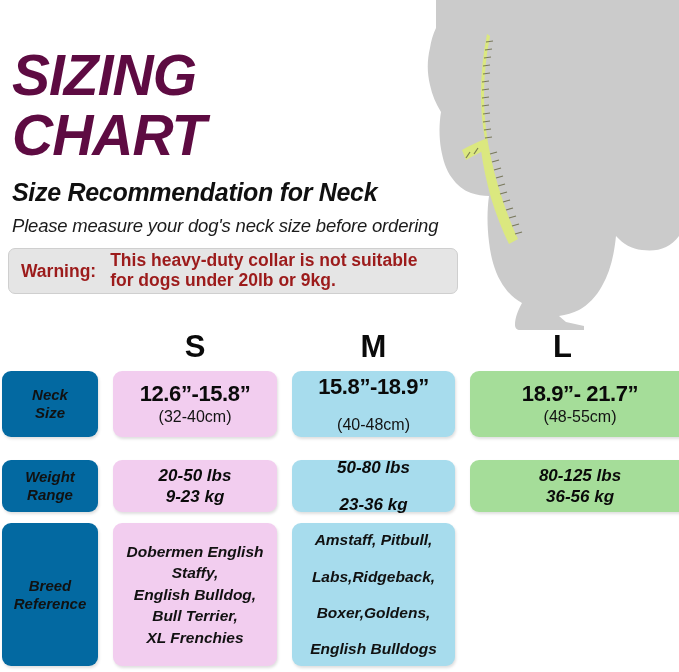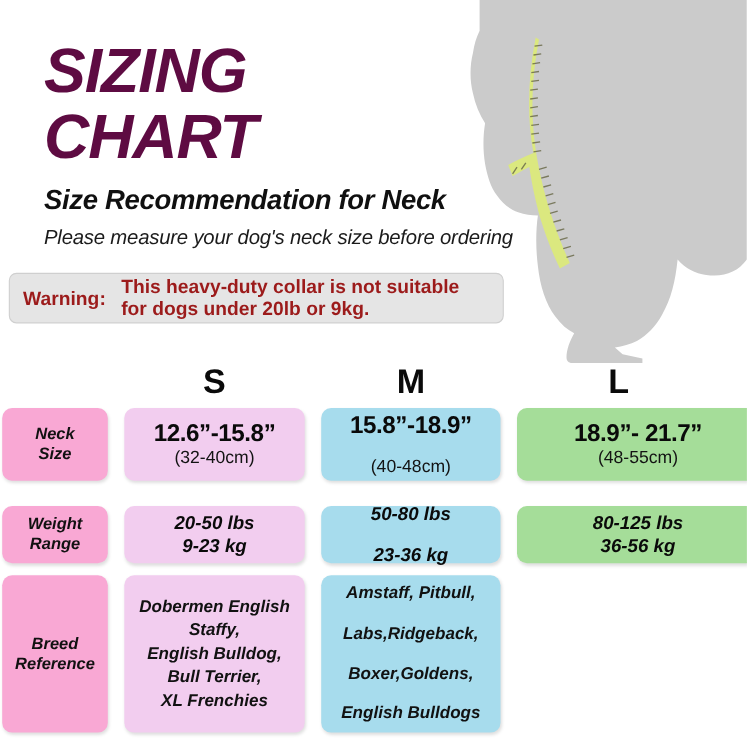--- a/index.html
+++ b/index.html
@@ -22,25 +22,24 @@
     top: 0;
     left: 370px;
     width: 309px;
     height: 330px;
     z-index: 0;
   }
 
   
   #header-block {
     position: absolute;
-    top: 6px;
+    top: 16px;
     left: 0;
     width: 470px;
     z-index: 2;
-    padding-left: 28px;
   }
   #title-line1, #title-line2 {
     font-size: 57px;
     font-weight: bold;
     font-style: italic;
     color: #5e0b42;
     letter-spacing: -1px;
     line-height: 0.98;
     margin: 0;
     padding: 0 0 0 12px;
@@ -130,21 +129,21 @@
     box-sizing: border-box;
     border-radius: 9px;
     display: flex;
     flex-direction: column;
     align-items: center;
     justify-content: center;
     text-align: center;
     box-shadow: 1px 2px 3px rgba(0,0,0,0.13);
   }
   .cell-label {
-    background: #f9a8d4;
+    background: #0369a1;
     font-size: 15px;
     font-weight: bold;
     font-style: italic;
     color: #111111;
     line-height: 1.2;
   }
   .cell-s { background: #f2cdef; }
   .cell-m { background: #a7dced; gap: 15px; }
   .cell-l { background: #a5dd99; }
 

